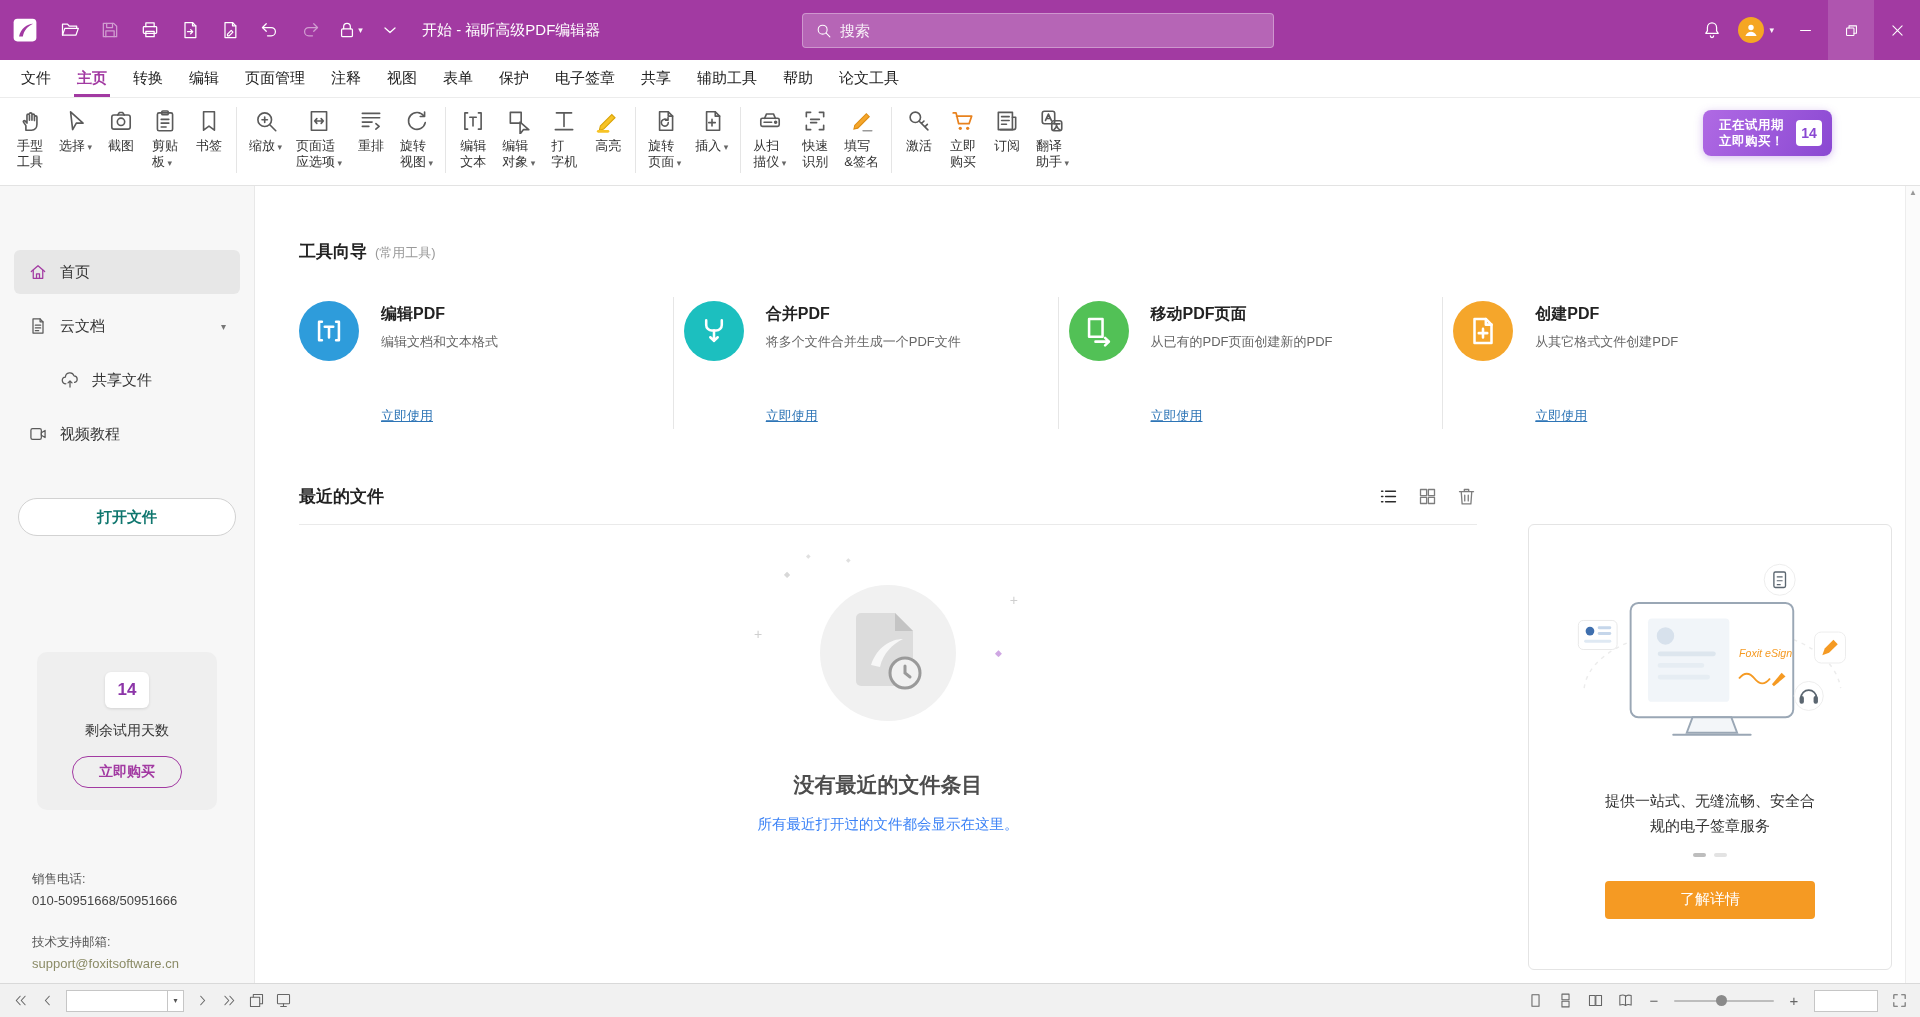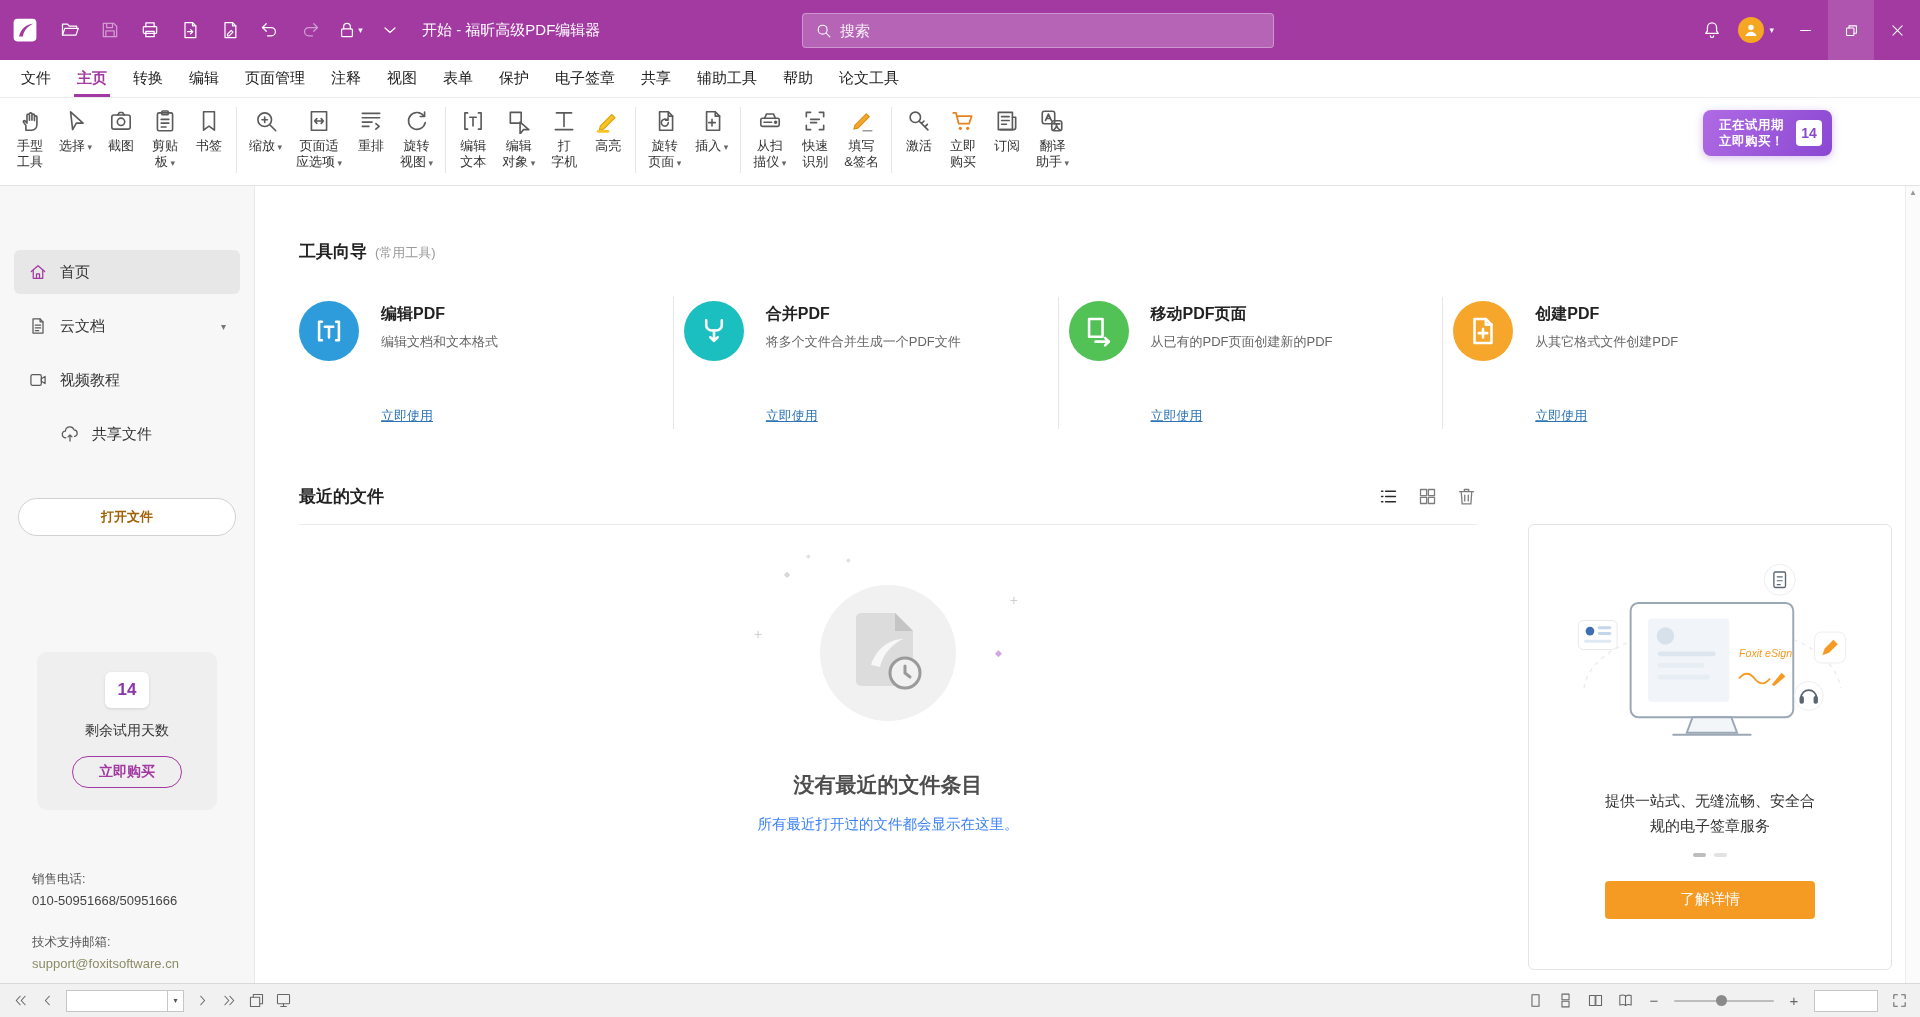--- a/index.html
+++ b/index.html
@@ -35,40 +35,40 @@
   .menubar{height:38px;background:#fff;border-bottom:1px solid #ececec;display:flex;align-items:stretch;padding-left:8px;flex:0 0 auto}
   .menu-item{display:flex;align-items:center;padding:0 13px;font-size:15px;color:#222;position:relative;white-space:nowrap}
   .menu-item.active{color:#A23AA2;font-weight:700}
   .menu-item.active::after{content:"";position:absolute;left:10px;right:10px;bottom:0;height:3px;background:#A23AA2}
 
   
   .ribbon{height:88px;background:#fff;border-bottom:1px solid #e3e3e3;position:relative;flex:0 0 auto;display:flex;align-items:flex-start;padding:7px 0 0 8px}
   .rb-row{display:flex;align-items:flex-start}
   .rb-btn{display:flex;flex-direction:column;align-items:center;padding:3px 7px;min-width:44px;border-radius:4px;color:#5a5a5a}
   .rb-btn .icon svg{width:26px;height:26px}
-  .rb-label{font-size:13px;line-height:16px;color:#333;text-align:center;margin-top:4px;white-space:nowrap}
+  .rb-label{font-size:13px;line-height:16px;color:#333;text-align:left;margin-top:4px;white-space:nowrap}
   .caret{font-size:9px;color:#666}
   .rb-sep{width:1px;background:#e5e5e5;height:66px;margin:2px 5px 0;align-self:flex-start}
   .trial-badge{position:absolute;top:12px;right:88px;height:46px;border-radius:8px;background:linear-gradient(120deg,#b06ae4,#8a48d2);display:flex;align-items:center;padding:0 10px 0 16px;box-shadow:0 2px 8px rgba(138,72,210,.35)}
   .trial-lines{font-size:12.5px;color:#fff;font-weight:700;line-height:16px;letter-spacing:.5px}
   .trial-days{width:26px;height:26px;background:#fff;border-radius:4px;color:#8a48d2;font-weight:700;font-size:14px;display:flex;align-items:center;justify-content:center;margin-left:12px}
 
   
   .body{flex:1;display:flex;min-height:0;position:relative}
 
   
   .sidebar{width:255px;background:#f7f7f7;border-right:1px solid #e8e8e8;padding:64px 14px 0;position:relative;flex:0 0 auto}
   .side-item{height:44px;border-radius:6px;display:flex;align-items:center;gap:12px;padding:0 14px;margin-bottom:10px;font-size:15px;color:#333}
   .side-item.active{background:#e7e7e7}
   .side-item .icon{color:#5a5a5a}
   .side-item .icon.accent{color:#A23AA2}
   .side-item .icon svg{width:20px;height:20px}
   .side-item.indent{padding-left:46px}
   .expand-caret{margin-left:auto;color:#777;font-size:10px}
-  .open-file-btn{width:218px;height:38px;margin:42px auto 0;background:#fff;border:1px solid #d2d2d2;border-radius:19px;font-size:13px;color:#a16207;font-weight:600;display:flex;align-items:center;justify-content:center}
+  .open-file-btn{width:218px;height:38px;margin:42px auto 0;background:#fff;border:1px solid #d2d2d2;border-radius:19px;font-size:15px;color:#0f766e;font-weight:600;display:flex;align-items:center;justify-content:center}
   .trial-box{width:180px;margin:116px auto 0;background:#efefef;border-radius:10px;padding:20px 0 22px;text-align:center}
   .trial-num{width:44px;height:36px;background:#fff;border-radius:6px;margin:0 auto;display:flex;align-items:center;justify-content:center;color:#8c35a8;font-weight:700;font-size:17px;box-shadow:0 1px 3px rgba(0,0,0,.12)}
   .trial-caption{font-size:14px;color:#333;margin-top:14px}
   .trial-buy{width:110px;height:32px;border:1px solid #A23AA2;border-radius:16px;color:#A23AA2;font-size:14px;font-weight:600;display:flex;align-items:center;justify-content:center;margin:16px auto 0}
   .contact{position:absolute;left:32px;top:684px;font-size:12.5px;color:#555;line-height:1.45}
   .contact .phone{font-size:13px;color:#444;margin:4px 0 22px}
   .contact .email{font-size:13px;color:#8b8b66;margin-top:4px}
 
   
   .content{flex:1;position:relative;background:#fff;padding:54px 0 0 44px;min-width:0}
@@ -588,37 +588,37 @@
             <span class="icon">
               <svg viewBox="0 0 24 24" fill="none" stroke="currentColor" stroke-width="1.5" stroke-linecap="round" stroke-linejoin="round">
                 <path d="M6 3.5h8.5l3.5 3.5v13.5H6z"></path>
                 <path d="M14.5 3.5V7H18"></path>
                 <path d="M8.8 11h6.4M8.8 14.3h6.4M8.8 17.6h4"></path>
               </svg>
             </span>
             <span>云文档</span>
             <span class="expand-caret">▾</span>
           </div>
+          <div class="side-item indent">
+            <span class="icon">
+              <svg viewBox="0 0 24 24" fill="none" stroke="currentColor" stroke-width="1.5" stroke-linecap="round" stroke-linejoin="round">
+                <path d="M7 16.5a4 4 0 0 1-.5-8A5.3 5.3 0 0 1 16.8 7a4 4 0 0 1 .7 7.9"></path>
+                <path d="M12 20.5V13M9.6 15.4L12 13l2.4 2.4"></path>
+              </svg>
+            </span>
+            <span>共享文件</span>
+          </div>
           <div class="side-item">
             <span class="icon">
               <svg viewBox="0 0 24 24" fill="none" stroke="currentColor" stroke-width="1.5" stroke-linecap="round" stroke-linejoin="round">
                 <rect x="3.5" y="5.5" width="12.5" height="13" rx="2"></rect>
                 <path d="M16 10.5l4.5-2.8v8.6L16 13.5z"></path>
               </svg>
             </span>
             <span>视频教程</span>
-          </div>
-          <div class="side-item indent">
-            <span class="icon">
-              <svg viewBox="0 0 24 24" fill="none" stroke="currentColor" stroke-width="1.5" stroke-linecap="round" stroke-linejoin="round">
-                <path d="M7 16.5a4 4 0 0 1-.5-8A5.3 5.3 0 0 1 16.8 7a4 4 0 0 1 .7 7.9"></path>
-                <path d="M12 20.5V13M9.6 15.4L12 13l2.4 2.4"></path>
-              </svg>
-            </span>
-            <span>共享文件</span>
           </div>
         </div>
       <div class="open-file-btn">打开文件</div>
       <div class="trial-box">
         <div class="trial-num">14</div>
         <div class="trial-caption">剩余试用天数</div>
         <div class="trial-buy">立即购买</div>
       </div>
       <div class="contact">
         <div>销售电话:</div>

